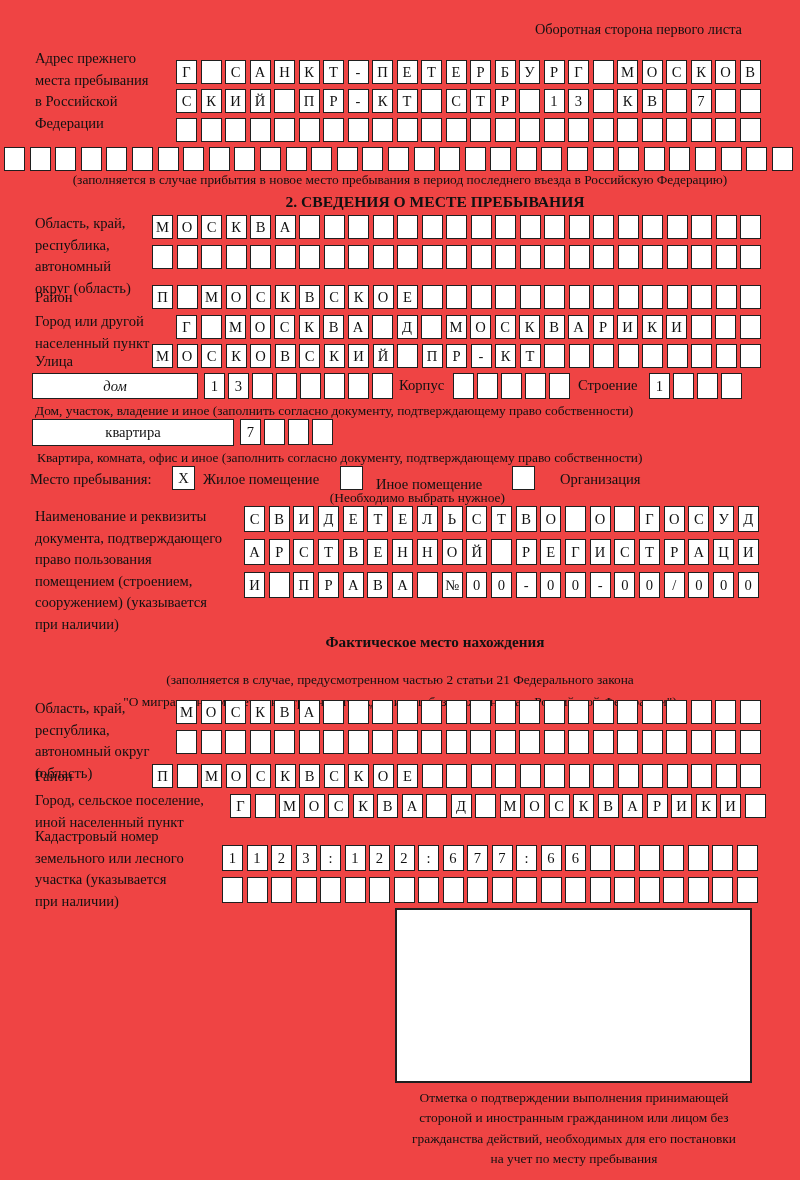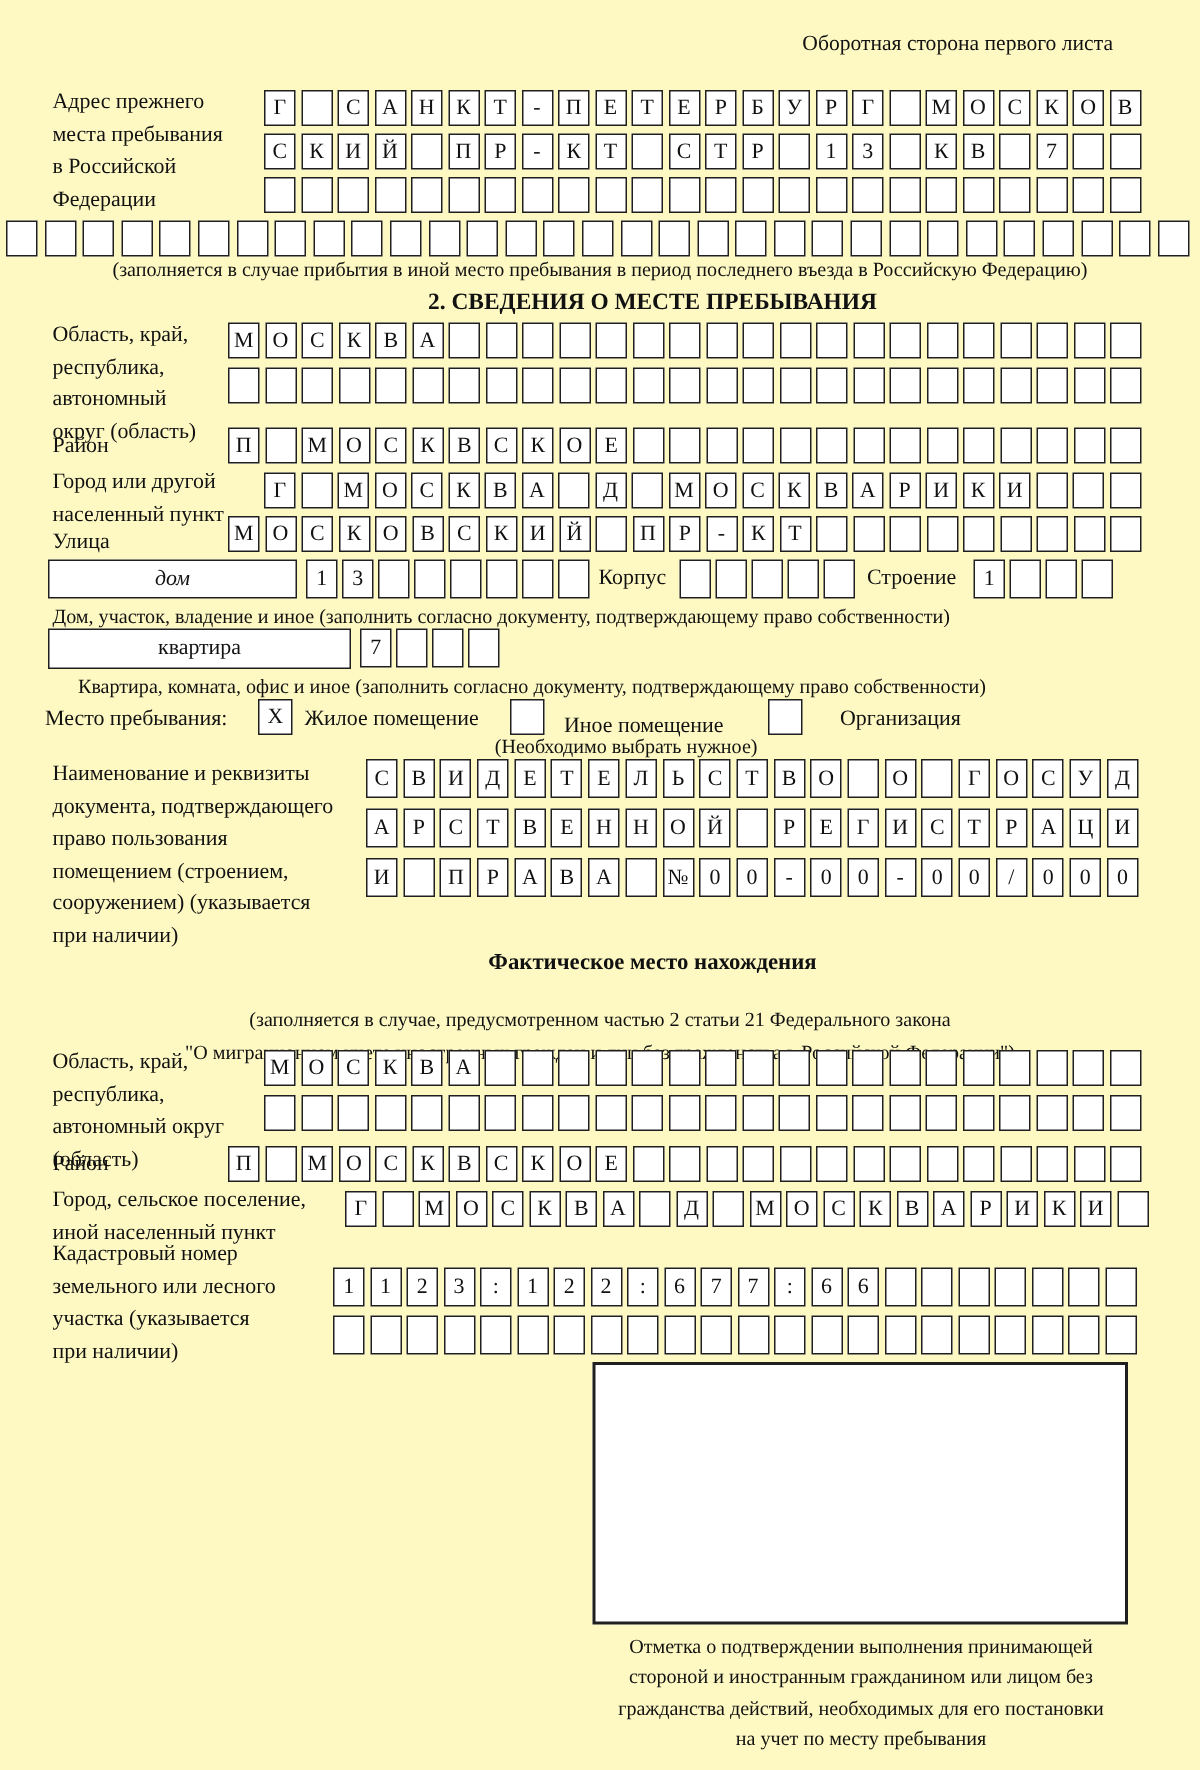--- a/index.html
+++ b/index.html
@@ -1,17 +1,17 @@
 <!DOCTYPE html>
 <html><head>
 <meta charset="utf-8">
 <style>
   html,body{margin:0;padding:0;background:#fff;}
   #page{
-    position:relative;width:800px;height:1180px;background:#fef9c3;
+    position:relative;width:800px;height:1180px;background:#ef4444;
     font-family:"Liberation Serif","DejaVu Serif",serif;color:#111;overflow:hidden;
   }
   .abs{position:absolute;}
   .lbl{font-size:14.6px;line-height:21.6px;white-space:pre-line;}
   .cap{font-size:13.4px;white-space:pre-line;}
   .center{text-align:center;}
   .title{font-size:15.6px;font-weight:bold;padding-left:35px;}
   .cells{display:flex;gap:3.5px;}
   .cells.gap3{gap:3px;}
   .cells.wide{gap:4.6px;}
@@ -35,21 +35,21 @@
   }
   .stamp{box-sizing:border-box;border:2px solid #1f1f1f;background:#fff;}
 </style>
 </head>
 <body>
 
 <div id="page">
 
   <div class="abs cap" style="top:21px;right:58px;font-size:14.4px;">Оборотная сторона первого листа</div>
 
-  <div class="abs lbl" style="left:35px;top:58px;width:142px;">Адрес прежнего
+  <div class="abs lbl" style="left:35px;top:48px;width:142px;">Адрес прежнего
 места пребывания
 в Российской
 Федерации</div>
   <div class="abs col" style="left:176px;top:60px;">
     <div class="cells">
         <span class="cell">Г</span>
         <span class="cell"></span>
         <span class="cell">С</span>
         <span class="cell">А</span>
         <span class="cell">Н</span>
@@ -152,21 +152,21 @@
       <span class="cell"></span>
       <span class="cell"></span>
       <span class="cell"></span>
       <span class="cell"></span>
       <span class="cell"></span>
       <span class="cell"></span>
       <span class="cell"></span>
       <span class="cell"></span>
       <span class="cell"></span>
     </div>
-  <div class="abs cap center" style="left:0;top:172px;width:800px;">(заполняется в случае прибытия в иной место пребывания в период последнего въезда в Российскую Федерацию)</div>
+  <div class="abs cap center" style="left:0;top:172px;width:800px;">(заполняется в случае прибытия в новое место пребывания в период последнего въезда в Российскую Федерацию)</div>
 
   <div class="abs title center" style="left:0;top:193px;width:800px;">2. СВЕДЕНИЯ О МЕСТЕ ПРЕБЫВАНИЯ</div>
 
   <div class="abs lbl" style="left:35px;top:213px;width:120px;">Область, край,
 республика,
 автономный
 округ (область)</div>
   <div class="abs col g6" style="left:152px;top:215px;">
     <div class="cells">
         <span class="cell">М</span>
@@ -339,21 +339,21 @@
     </div>
   <div class="abs cap" style="left:35px;top:403px;">Дом, участок, владение и иное (заполнить согласно документу, подтверждающему право собственности)</div>
 
   <div class="abs fieldbox" style="left:32px;top:419px;width:202px;height:27px;">квартира</div>
   <div class="abs cells gap3 tall" style="left:240px;top:419px;">
       <span class="cell">7</span>
       <span class="cell"></span>
       <span class="cell"></span>
       <span class="cell"></span>
     </div>
-  <div class="abs cap" style="left:52px;top:450px;">Квартира, комната, офис и иное (заполнить согласно документу, подтверждающему право собственности)</div>
+  <div class="abs cap" style="left:37px;top:450px;">Квартира, комната, офис и иное (заполнить согласно документу, подтверждающему право собственности)</div>
 
   <div class="abs lbl" style="left:30px;top:469px;">Место пребывания:</div>
   <div class="abs cb" style="left:172px;top:466px;">X</div>
   <div class="abs lbl" style="left:203px;top:469px;">Жилое помещение</div>
   <div class="abs cb" style="left:340px;top:466px;"></div>
   <div class="abs lbl" style="left:376px;top:474px;">Иное помещение</div>
   <div class="abs cb" style="left:512px;top:466px;"></div>
   <div class="abs lbl" style="left:560px;top:469px;">Организация</div>
   <div class="abs cap center" style="left:160px;top:490px;width:345px;text-align:right;">(Необходимо выбрать нужное)</div>
 

